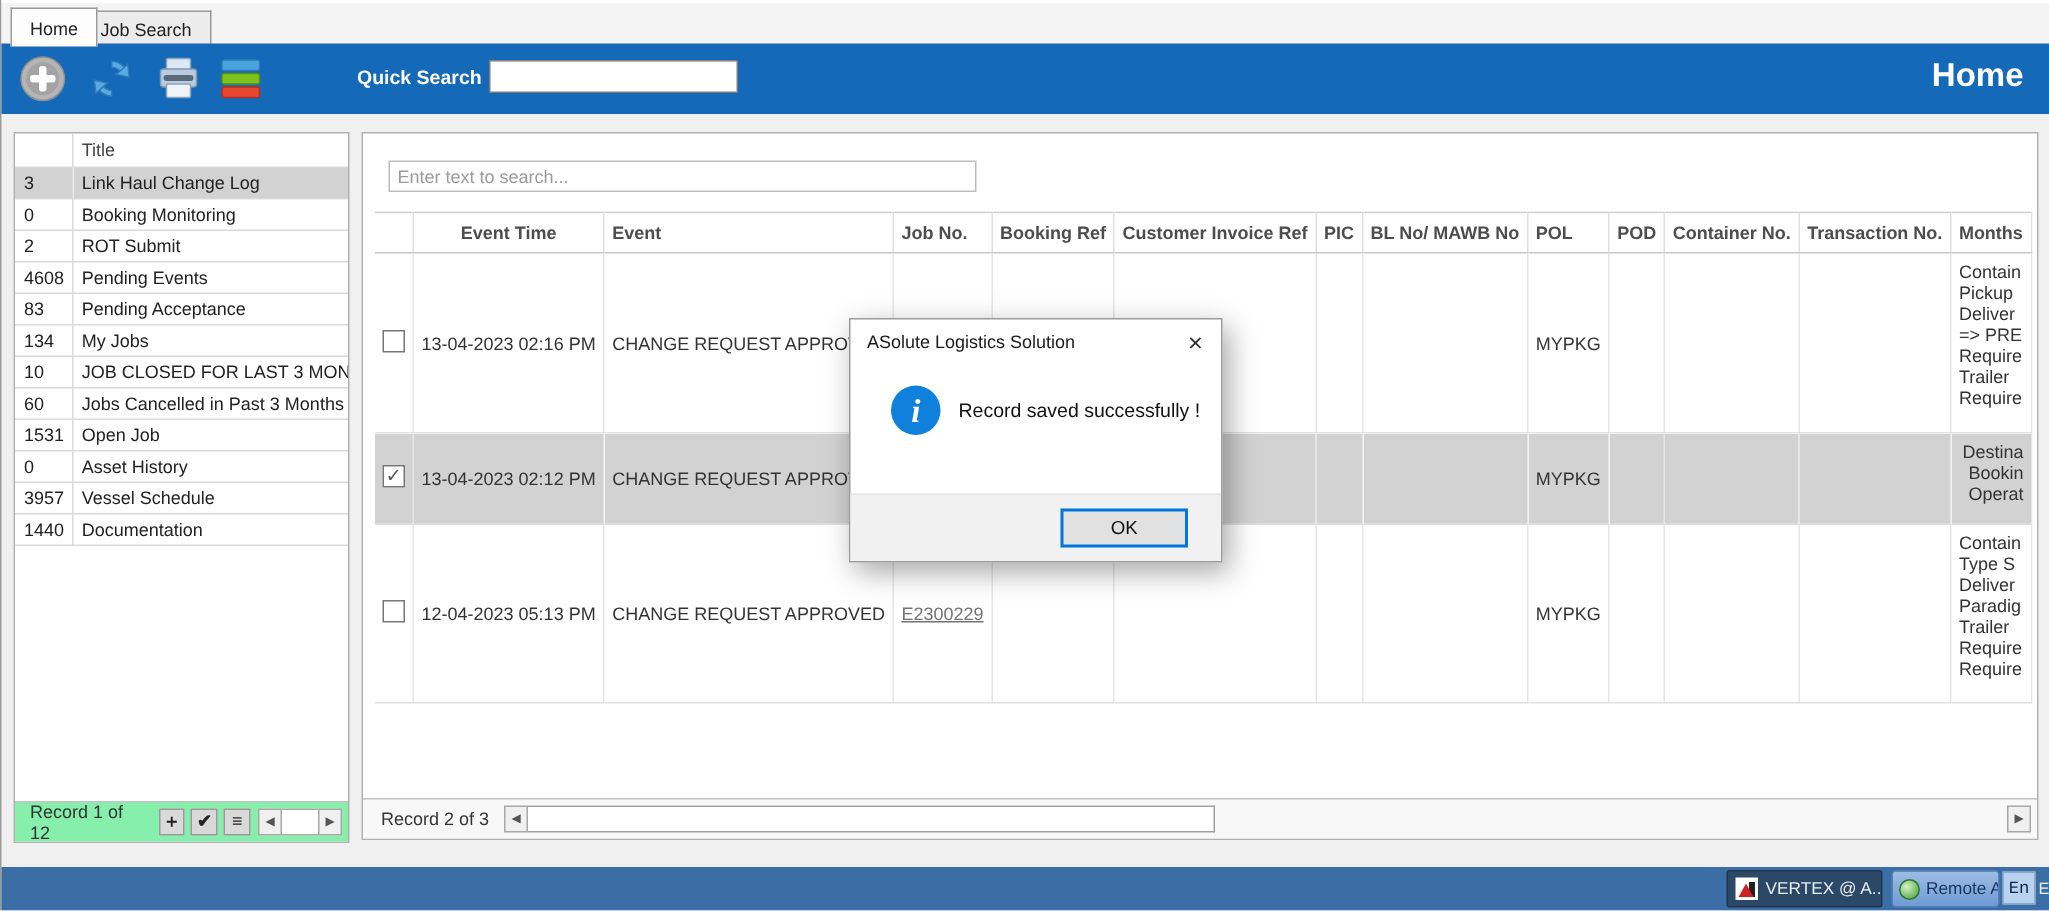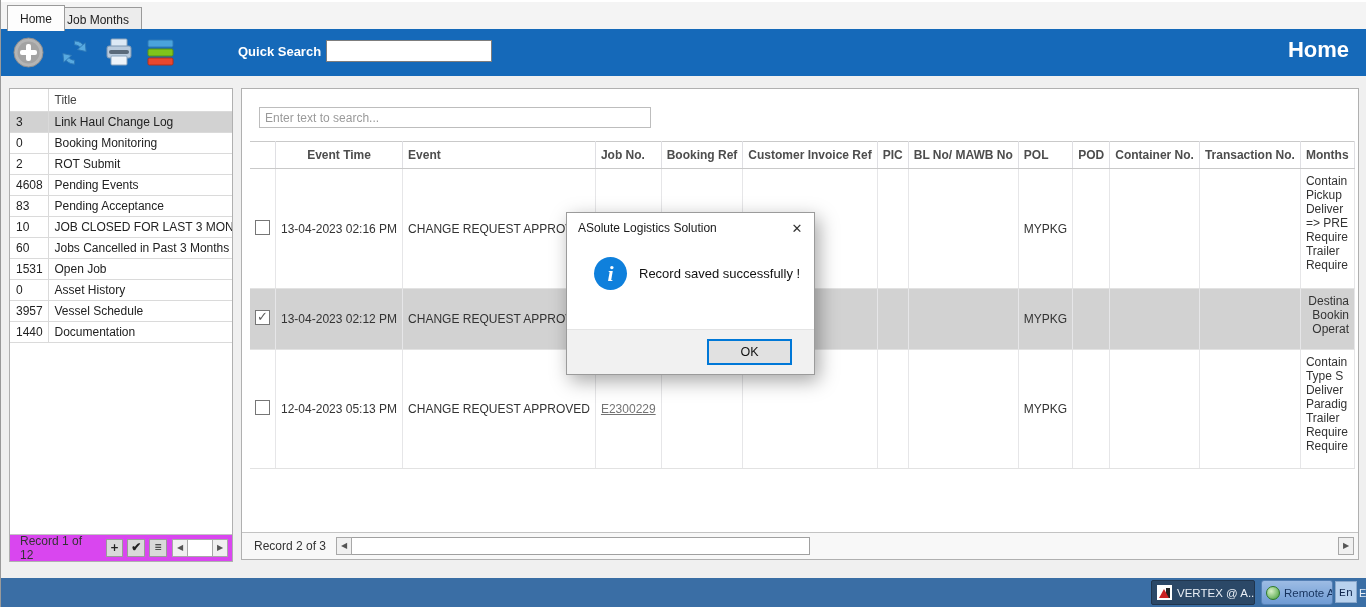--- a/index.html
+++ b/index.html
@@ -25,21 +25,21 @@
   .panel { position:absolute; background:#fff; border:1px solid #b0b0b0; }
   .sidebar { left:8px; top:88px; width:224px; height:474px; }
   .mainpanel { left:240px; top:88px; width:1118px; height:472px; }
 
   
   .sb-table { width:100%; border-collapse:collapse; table-layout:fixed; }
   .sb-table td { font-size:12px; color:#222; border-bottom:1px solid #dadada; height:21px; padding:0 4px 0 6px; overflow:hidden; white-space:nowrap; }
   .sb-table td.cnt { width:38px; border-right:1px solid #dadada; }
   .sb-head td { color:#444; height:22px; }
   tr.sel td { background:#d2d2d2; }
-  .sb-status { position:absolute; left:0; bottom:0; width:100%; height:27px; border-top:1px solid #c3c3c3; background:#d946ef;
+  .sb-status { position:absolute; left:0; bottom:0; width:100%; height:27px; border-top:1px solid #c3c3c3; background:#86efac;
                display:flex; align-items:center; padding:0 4px 0 10px; font-size:12px; color:#333; }
   .sb-btn { width:18px; height:18px; margin-left:4px; background:#e8e8e8; border:1px solid #9a9a9a; font-size:12px; line-height:15px;
             text-align:center; color:#222; font-weight:bold; cursor:pointer; }
   .mini-scroll { display:flex; margin-left:5px; }
   .mini-btn { width:16px; height:18px; border:1px solid #a8a8a8; background:#f0f0f0; font-size:8px; color:#555; text-align:center; line-height:16px; cursor:pointer; }
   .mini-thumb { width:24px; height:18px; border:1px solid #a8a8a8; border-left:none; border-right:none; background:#fff; cursor:pointer; }
 
   
   .grid-search { position:absolute; left:17px; top:18px; width:392px; height:21px; border:1px solid #bdbdbd; font-size:12px; padding:0 5px; color:#333; }
   .grid-search::placeholder { color:#9a9a9a; }
@@ -88,21 +88,21 @@
              color:#10264d; font-size:11.5px; display:flex; align-items:center; justify-content:center; cursor:pointer;font-family:Liberation Mono, monospace; }
   .tk-frag { position:absolute; left:1358px; top:9px; color:#e9eff7; font-size:11px; }
 </style>
 </head>
 <body>
 
 <div class="screen">
 
   <div class="tabbar">
     <div class="tab tab1 active">Home</div>
-    <div class="tab tab2">Job Months</div>
+    <div class="tab tab2">Job Search</div>
   </div>
 
   <div class="toolbar">
     <span class="tb-icon" style="left:12px;">
       <svg width="31" height="31" viewBox="0 0 31 31">
         <circle cx="15.5" cy="15.5" r="14.5" fill="#b5b5b5" stroke="#8f8f8f"></circle>
         <circle cx="15.5" cy="15.5" r="11" fill="#a3a3a3"></circle>
         <rect x="13" y="7" width="5" height="17" rx="2" fill="#fff"></rect>
         <rect x="7" y="13" width="17" height="5" rx="2" fill="#fff"></rect>
       </svg>
@@ -156,20 +156,24 @@
           </tr>
           <tr>
             <td class="cnt">4608</td>
             <td>Pending Events</td>
           </tr>
           <tr>
             <td class="cnt">83</td>
             <td>Pending Acceptance</td>
           </tr>
           <tr>
+            <td class="cnt">134</td>
+            <td>My Jobs</td>
+          </tr>
+          <tr>
             <td class="cnt">10</td>
             <td>JOB CLOSED FOR LAST 3 MONTH</td>
           </tr>
           <tr>
             <td class="cnt">60</td>
             <td>Jobs Cancelled in Past 3 Months</td>
           </tr>
           <tr>
             <td class="cnt">1531</td>
             <td>Open Job</td>

